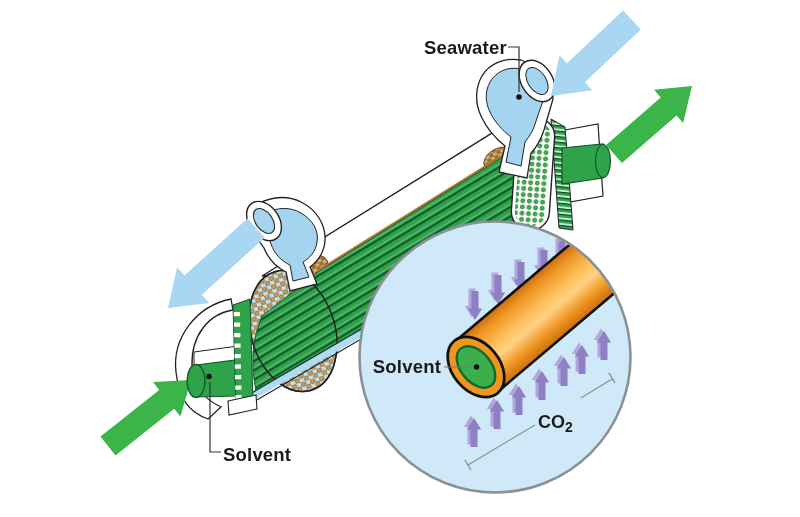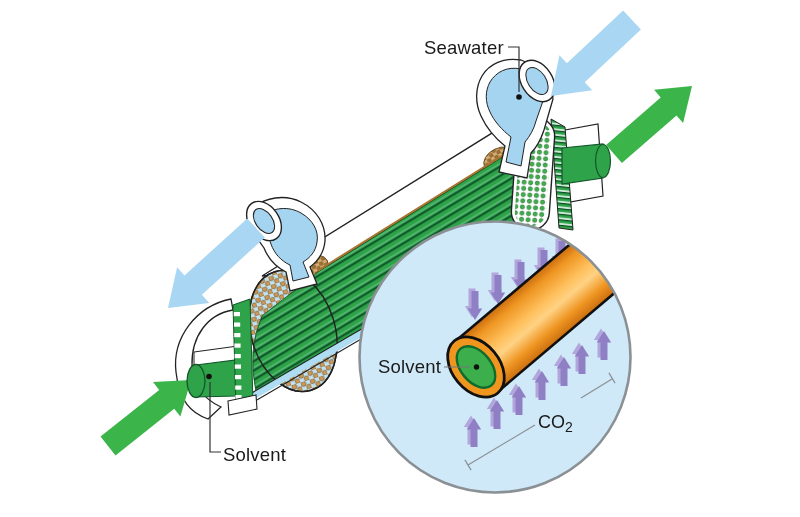--- a/index.html
+++ b/index.html
@@ -1,17 +1,17 @@
 <!DOCTYPE html>
 <html style="--seawater-blue: #A9D7F3; --duct-blue: #A5D4F0; --solvent-green: #3BB54A; --pipe-green: #2EA34A; --tube-green: #2EA34A; --tube-dark: #0B4D22; --inset-bg: #CFE9F8; --inset-border: #8A9094; --membrane-orange: #F0961E; --co2-purple: #8F80C6; --co2-purple-light: #B2A6DB; --baffle-tan: #C9985A; --text: #1a1a1a;"><head>
 <meta charset="utf-8">
 <style>
   html,body{margin:0;padding:0;background:#ffffff;}
   .stage{position:relative;width:800px;height:517px;background:#fff;overflow:hidden;
-         font-family:"Liberation Sans",sans-serif;}
+         font-family:"Liberation Sans",sans-serif;font-weight:bold;}
   svg{display:block;}
   text{fill:#1a1a1a;font-family:"Liberation Sans",sans-serif;}
   .lbl{font-size:18.5px;letter-spacing:.2px;}
   .sub{font-size:14px;}
   .pl{fill:var(--co2-purple-light,#B2A6DB);}
   .pm{fill:var(--co2-purple,#8F80C6);}
 </style>
 </head>
 <body>
 

